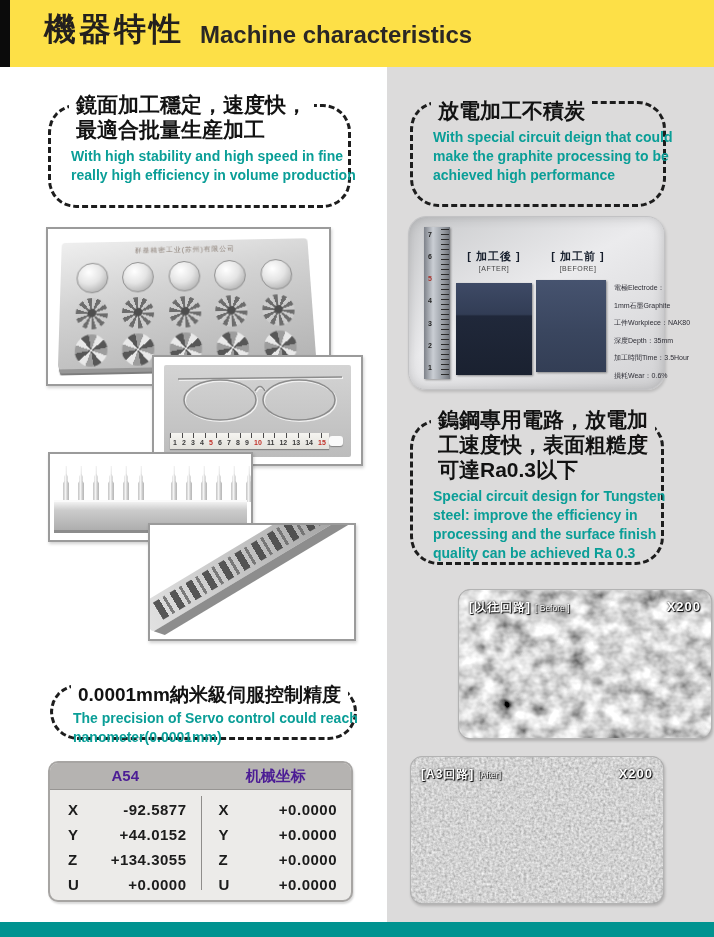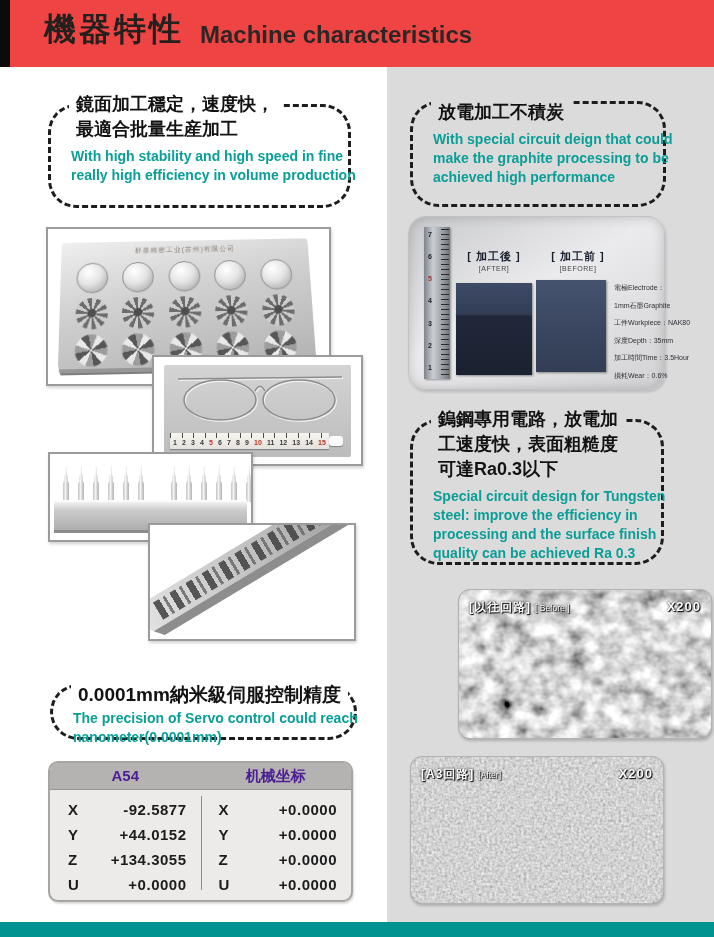--- a/index.html
+++ b/index.html
@@ -1,30 +1,30 @@
 <!DOCTYPE html>
 <html><head>
 <meta charset="utf-8">
 <style>
   html,body{margin:0;padding:0;}
   body{font-family:"Liberation Sans","DejaVu Sans",sans-serif;background:#fff;}
   .page{position:relative;width:714px;height:937px;background:#ffffff;overflow:hidden;}
 
   
-  .header{position:absolute;left:0;top:0;width:714px;height:67px;background:#ef4444;}
+  .header{position:absolute;left:0;top:0;width:714px;height:67px;background:#fde047;}
   .header .black-tab{position:absolute;left:0;top:0;width:10px;height:67px;background:#0b0b0b;}
   .header .t-zh{position:absolute;left:44px;top:8px;font-size:32px;font-weight:bold;letter-spacing:3px;color:#23201e;}
   .header .t-en{position:absolute;left:200px;top:21px;font-size:24px;font-weight:bold;color:#2a2725;}
 
   .right-col-bg{position:absolute;left:387px;top:67px;width:327px;height:855px;background:#dcdbdb;}
   .teal-bar{position:absolute;left:0;top:922px;width:714px;height:15px;background:#009390;}
 
   
   .callout{position:absolute;border:3px dashed #1d1d1d;border-radius:28px;box-sizing:border-box;}
-  .callout .c-zh{display:inline-block;position:relative;margin:-15px 0 0 18px;padding:0 7px;font-weight:bold;color:#121212;font-size:18px;line-height:25px;}
+  .callout .c-zh{display:inline-block;position:relative;margin:-15px 0 0 18px;padding:0 7px;font-weight:bold;color:#121212;font-size:21px;line-height:25px;}
   .callout .c-zh span{display:block;white-space:nowrap;}
   .on-white .c-zh{background:#ffffff;}
   .on-gray .c-zh{background:#dcdbdb;}
   .callout .c-en{margin:5px 0 0 20px;color:#0a9e97;font-weight:bold;font-size:14px;line-height:19px;}
   .callout .c-en div{white-space:nowrap;}
 
   
   .pframe{position:absolute;background:#fff;border:2px solid #9b9b9b;box-sizing:border-box;box-shadow:1px 2px 3px rgba(0,0,0,.18);}
   .pinner{position:relative;width:100%;height:100%;overflow:hidden;}
 

